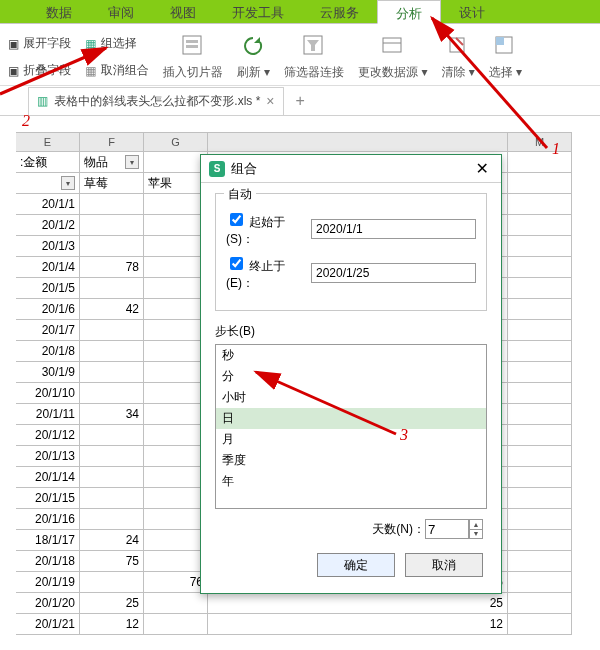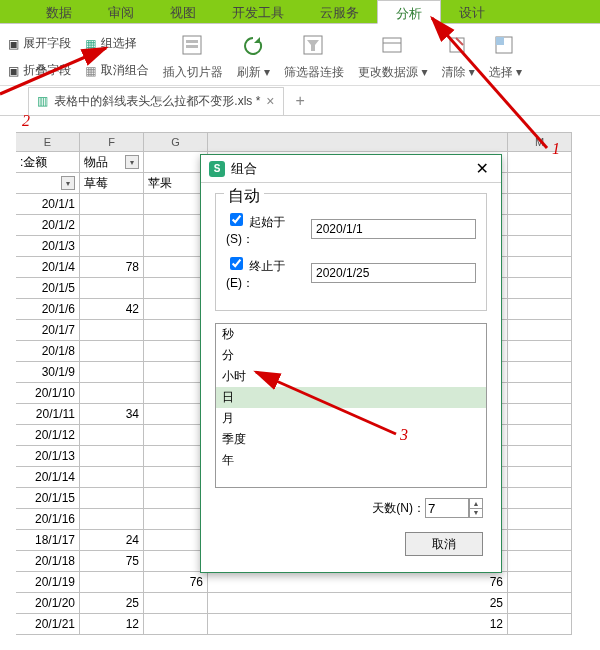--- a/index.html
+++ b/index.html
@@ -40,21 +40,21 @@
   .ddbtn { width:14px; height:14px; border:1px solid #999; background:#eee; margin-left:4px; display:inline-flex; align-items:center; justify-content:center; font-size:8px; color:#555; }
 
   
   .dialog { position:absolute; left:200px; top:154px; width:302px; border:1px solid #2e8b57; background:#fff; box-shadow:0 3px 8px rgba(0,0,0,0.3); }
   .dlg-title { display:flex; align-items:center; justify-content:space-between; padding:4px 8px; border-bottom:1px solid #d0d0d0; font-size:13px; }
   .dlg-title .t { display:flex; align-items:center; gap:6px; }
   .dlg-title .logo { width:16px; height:16px; background:#2aa876; border-radius:3px; display:flex; align-items:center; justify-content:center; color:#fff; font-size:10px; font-weight:bold; }
   .dlg-close { font-size:16px; padding:0 4px; cursor:pointer; }
   .dlg-body { padding:10px 14px; }
   .grp { border:1px solid #c8c8c8; padding:10px 10px 12px; margin-bottom:12px; position:relative; }
-  .grp > .g-title { position:absolute; top:-8px; left:8px; background:#fff; padding:0 4px; font-size:16px; }
+  .grp > .g-title { position:absolute; top:-8px; left:8px; background:#fff; padding:0 4px; font-size:12px; }
   .field { display:flex; align-items:center; gap:10px; margin:6px 0; font-size:12px; }
   .field input[type=text] { border:1px solid #999; height:20px; padding:0 4px; width:170px; font-size:12px; }
   .steplabel { margin-bottom:4px; font-size:12px; }
   .listbox { border:1px solid #999; height:165px; overflow:auto; font-size:12px; }
   .listbox div { padding:2px 6px; }
   .listbox div.sel { background:#d5ead5; }
   .dlg-bottom { display:flex; align-items:center; justify-content:flex-end; padding:10px 4px 4px; font-size:12px; }
   .dlg-bottom input[type=text]{ width:44px; height:20px; border:1px solid #999; text-align:left; padding:0 2px; }
   .spin { display:flex; flex-direction:column; border:1px solid #999; width:14px; height:20px; }
   .spin div { flex:1; display:flex; align-items:center; justify-content:center; font-size:7px; color:#555; border-bottom:1px solid #999; }
@@ -364,38 +364,40 @@
       <div class="g-title">自动</div>
       <div class="field">
         <label><input type="checkbox" checked="" style=""> <span>起始于(S)：</span></label>
         <input type="text" value="2020/1/1" style="">
       </div>
       <div class="field">
         <label><input type="checkbox" checked="" style=""> <span>终止于(E)：</span></label>
         <input type="text" value="2020/1/25" style="">
       </div>
     </div>
+    <div class="steplabel">步长(B)</div>
     <div class="listbox" id="steplist">
         <div>秒</div>
         <div>分</div>
         <div>小时</div>
         <div class="sel">日</div>
         <div>月</div>
         <div>季度</div>
         <div>年</div>
       </div>
     <div class="dlg-bottom">
       <span>天数(N)：</span>
       <input type="text" value="7" style="">
       <div class="spin">
           <div>▲</div>
           <div>▼</div>
         </div>
     </div>
     <div class="dlg-buttons">
+      <button>确定</button>
       <button class="cancel">取消</button>
     </div>
   </div>
 </div>
 
 <svg class="arrow" style="left:0;top:0" width="600" height="650">
   <defs>
       <marker id="ah" markerWidth="10" markerHeight="10" refX="8" refY="3" orient="auto">
         <path d="M0,0 L9,3 L0,6 z" fill="#d40000"></path>
       </marker>

